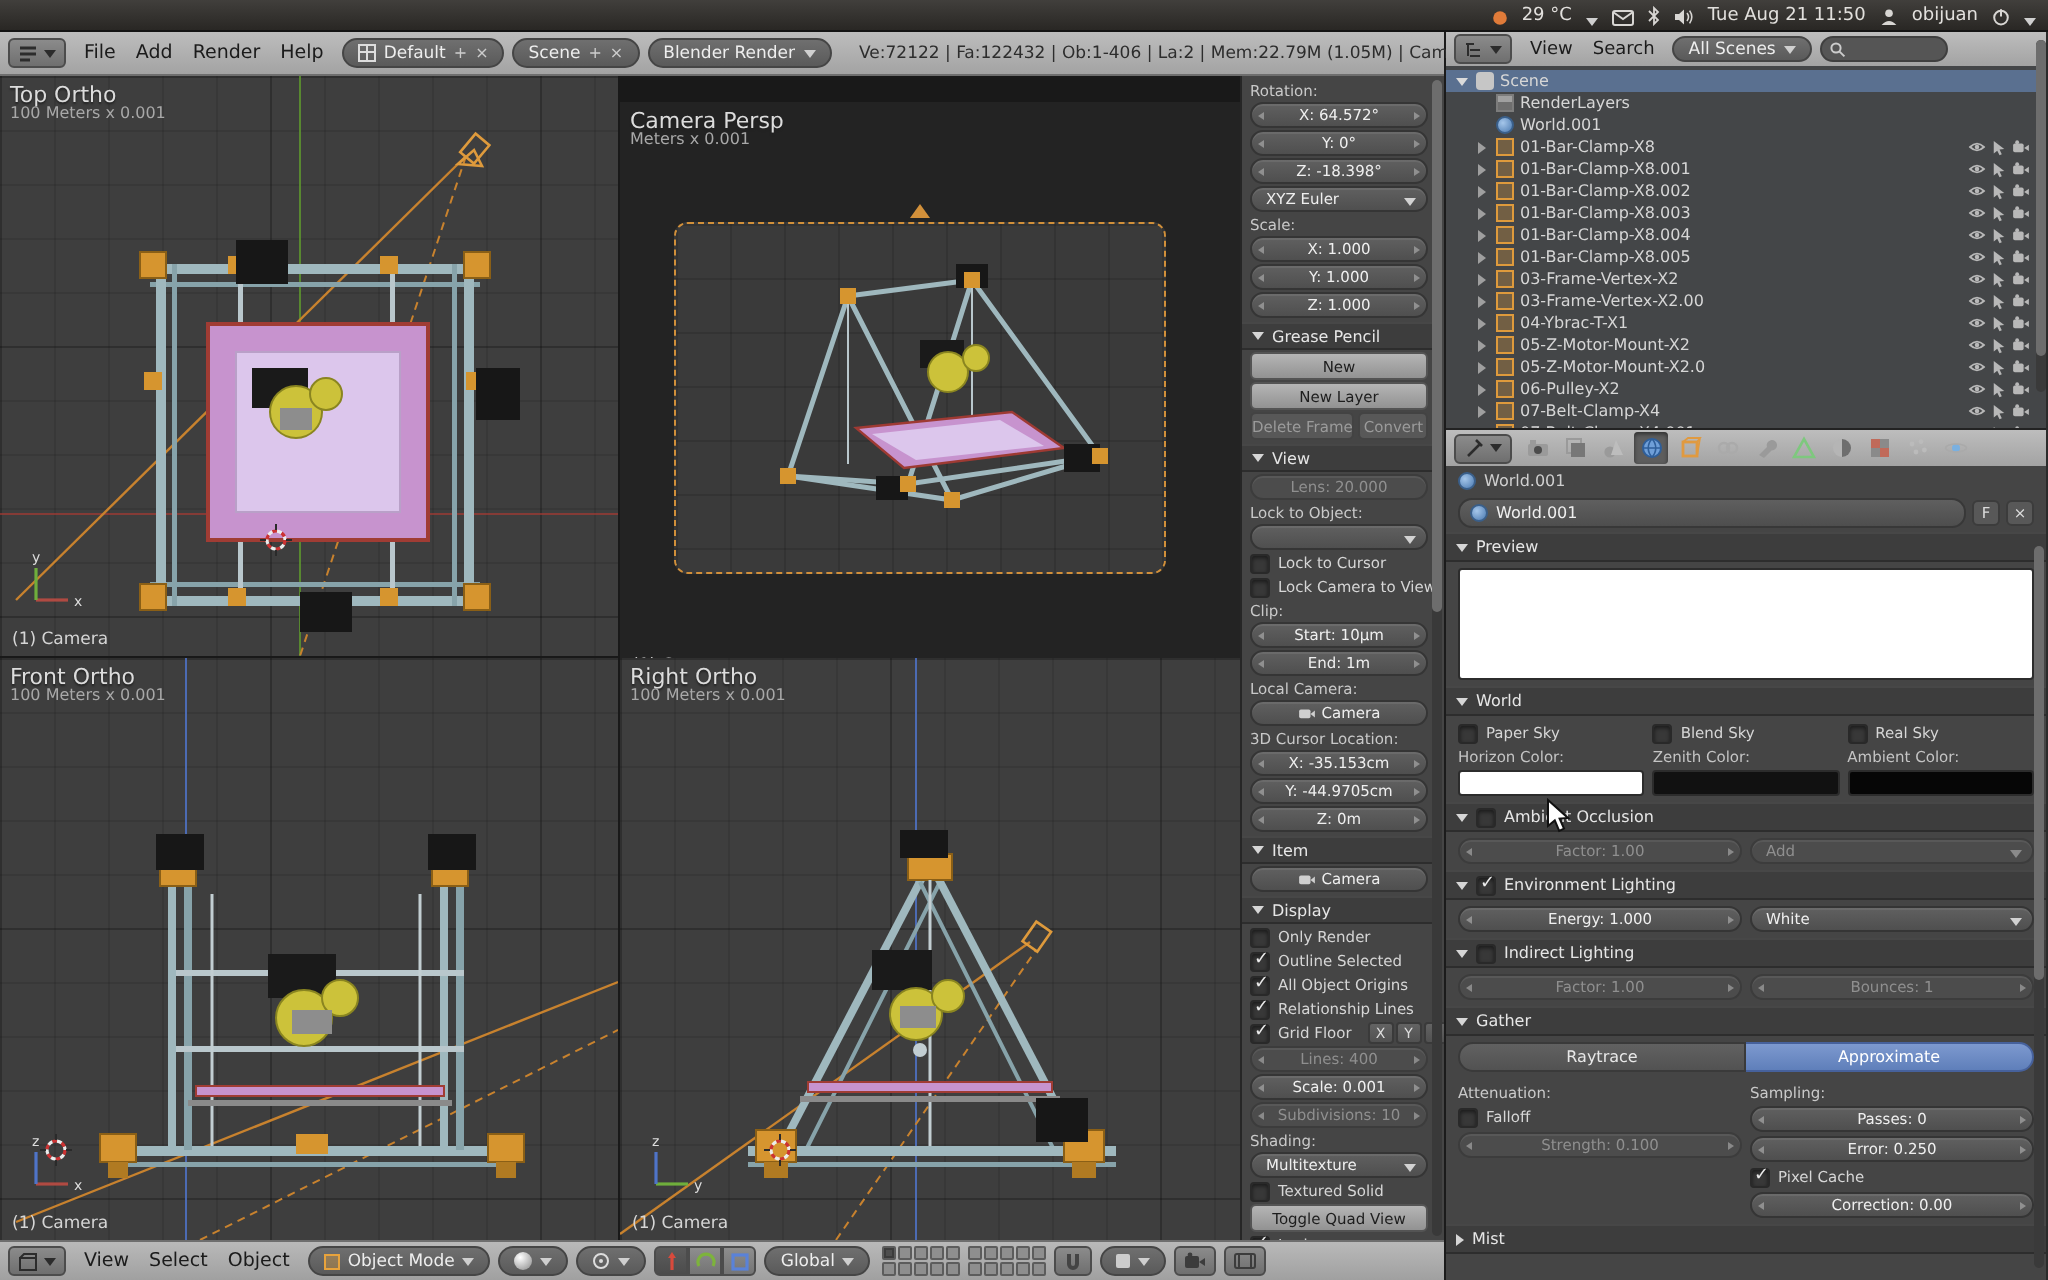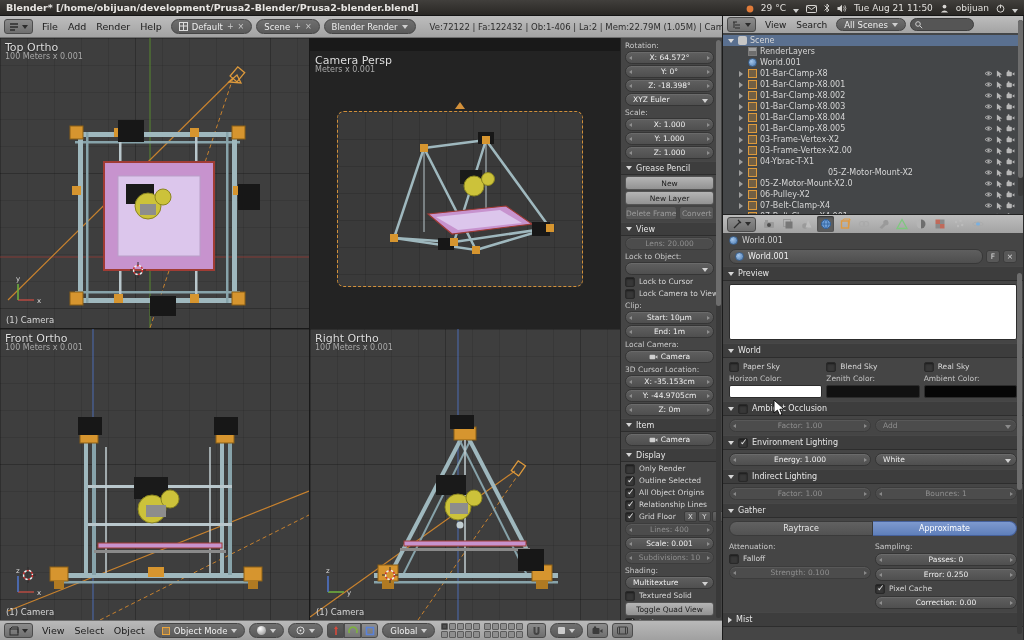--- a/index.html
+++ b/index.html
@@ -121,21 +121,20 @@
 .prsb i{position:absolute;left:0;right:0;top:0;height:60%;background:#6d6d6d;border-radius:3px;display:block}
 
 .cursor{position:absolute;z-index:50}
 </style>
 </head>
 <body>
 
 <div id="app">
 
   <div class="titlebar">
-    <span class="title">Blender* [/home/obijuan/development/Prusa2-Blender/Prusa2-blender.blend]</span>
     <div class="tray">
       <svg width="8" height="8" viewBox="0 0 8 8">
           <circle cx="4" cy="4" r="3.4" fill="#e07b39"></circle>
         </svg>
       <span>29 °C</span>
       <span class="caret"></span>
       <svg width="11" height="8" viewBox="0 0 11 8">
           <rect x="0.5" y="0.5" width="10" height="7" rx="1" fill="none" stroke="#d8d6d3"></rect>
           <path d="M0.5 1 L5.5 4.5 L10.5 1" fill="none" stroke="#d8d6d3"></path>
         </svg>
@@ -843,21 +842,21 @@
               <svg width="7" height="8" viewBox="0 0 8 9">
                   <path d="M1 0.5 L7 5 L4.3 5.4 L5.6 8 L4.3 8.7 L3 6.1 L1 7.6 Z" fill="#b8b8b8"></path>
                 </svg>
               <svg width="9" height="7" viewBox="0 0 10 8">
                   <rect x="0.5" y="2" width="6" height="5" rx="1" fill="#b8b8b8"></rect>
                   <path d="M6.8 4.5 L9.5 2.7 V6.3 Z" fill="#b8b8b8"></path>
                   <circle cx="2.8" cy="1.3" r="1.1" fill="#b8b8b8"></circle>
                 </svg>
             </span>
           </div>
-            <div class="olrow" data-kind="mesh" style="padding-left: 14px; text-align: center;">
+            <div class="olrow" data-kind="mesh" style="padding-left: 14px;">
             <span class="ol-exp"></span>
             <span class="ol-ico"></span>
             <span class="ol-name">05-Z-Motor-Mount-X2</span>
             <span class="ol-ctl">
               <svg width="9" height="7" viewBox="0 0 10 8">
                   <path d="M1 4 Q5 0.2 9 4 Q5 7.8 1 4 Z" fill="none" stroke="#b8b8b8"></path>
                   <circle cx="5" cy="4" r="1.3" fill="#b8b8b8"></circle>
                 </svg>
               <svg width="7" height="8" viewBox="0 0 8 9">
                   <path d="M1 0.5 L7 5 L4.3 5.4 L5.6 8 L4.3 8.7 L3 6.1 L1 7.6 Z" fill="#b8b8b8"></path>

